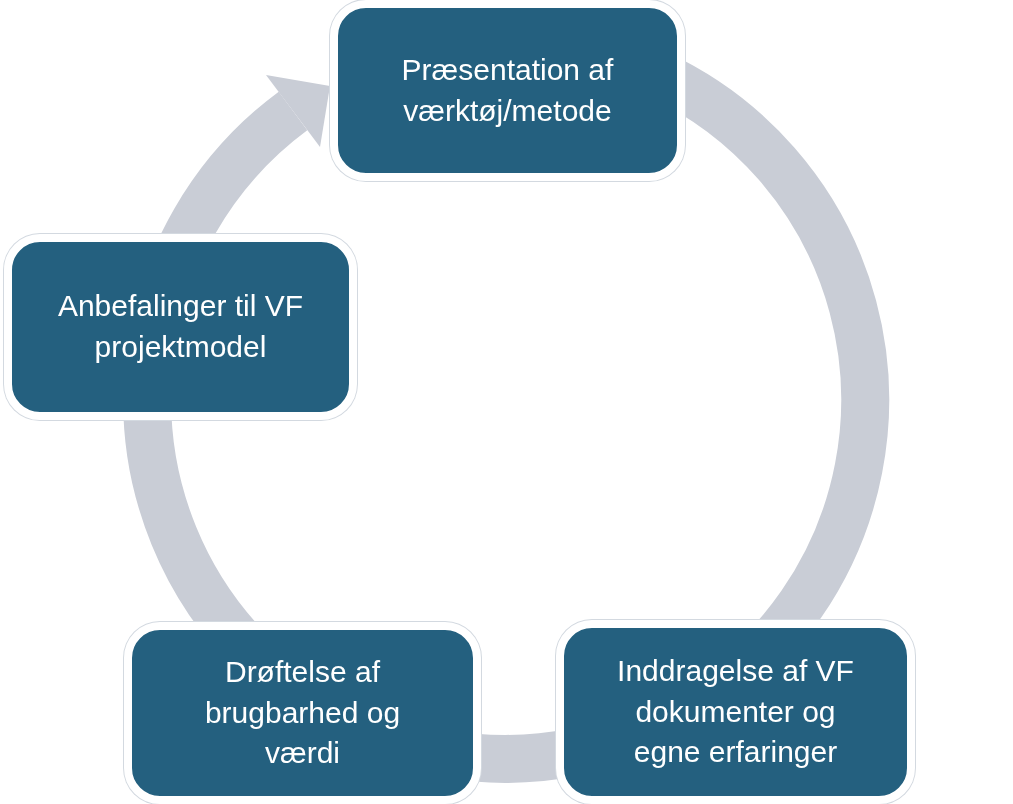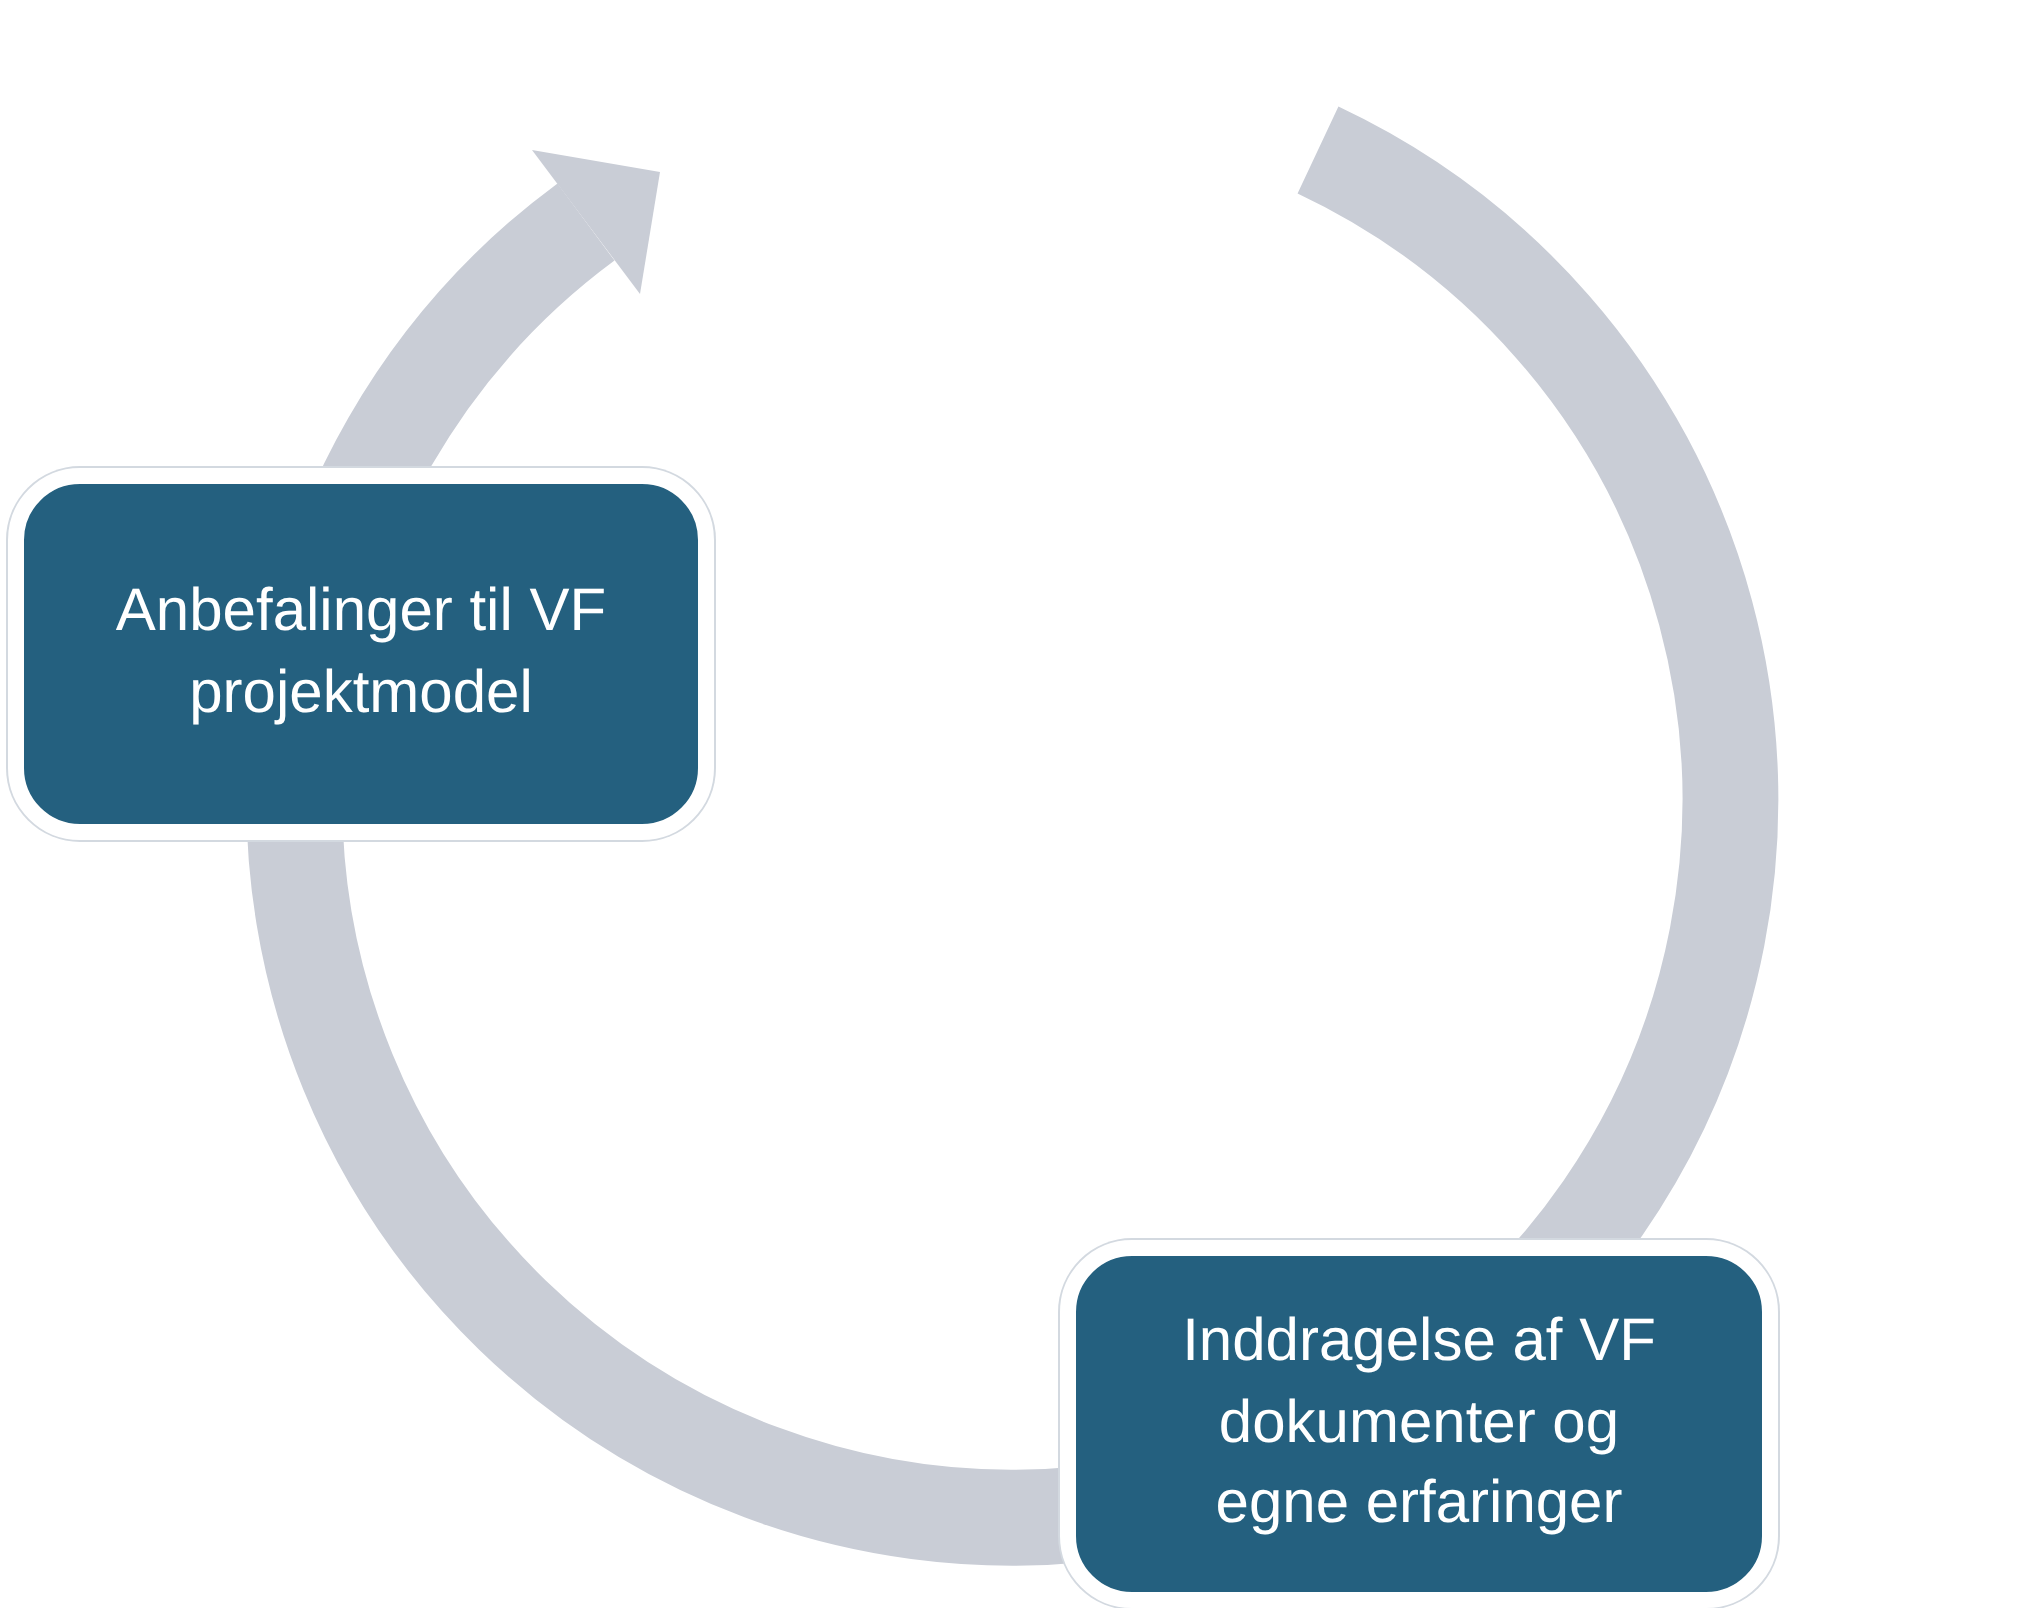--- a/index.html
+++ b/index.html
@@ -36,40 +36,46 @@
     color: var(--node-text, #ffffff);
     font-size: 30px;
     line-height: 1.36;
     padding: 0 40px;
   }
   .node span {
     display: block;
   }
   .node-0 { left: 330px; top: 0px;   width: 355px; height: 181px; }
   .node-1 { left: 655px; top: 234px; width: 354px; height: 186px; }
-  .node-2 { left: 530px; top: 620px; width: 359px; height: 184px; }
+  .node-2 { left: 556px; top: 620px; width: 359px; height: 184px; }
   .node-3 { left: 124px; top: 622px; width: 357px; height: 182px; }
   .node-4 { left: 4px;   top: 234px; width: 353px; height: 186px; }
 </style>
 </head>
 <body>
 
 <div class="canvas">
 
   <svg class="ring-svg" viewBox="0 0 1013 804" aria-hidden="true">
 
     <path d="M 659 75 A 359 359 0 1 1 293 111" fill="none" stroke-width="48" stroke="#C9CDD6"></path>
 
     <polygon points="266,75 330,86 320,147" fill="#C9CDD6"></polygon>
   </svg>
 
+  <div class="node node-0">
+    <span>Præsentation af værktøj/metode</span>
+  </div>
 
 
   <div class="node node-2">
     <span>Inddragelse af VF dokumenter og egne erfaringer</span>
   </div>
 
+  <div class="node node-3">
+    <span>Drøftelse af brugbarhed og værdi</span>
+  </div>
 
   <div class="node node-4">
     <span>Anbefalinger til VF projektmodel</span>
   </div>
 
 </div>
 
 </body></html>

